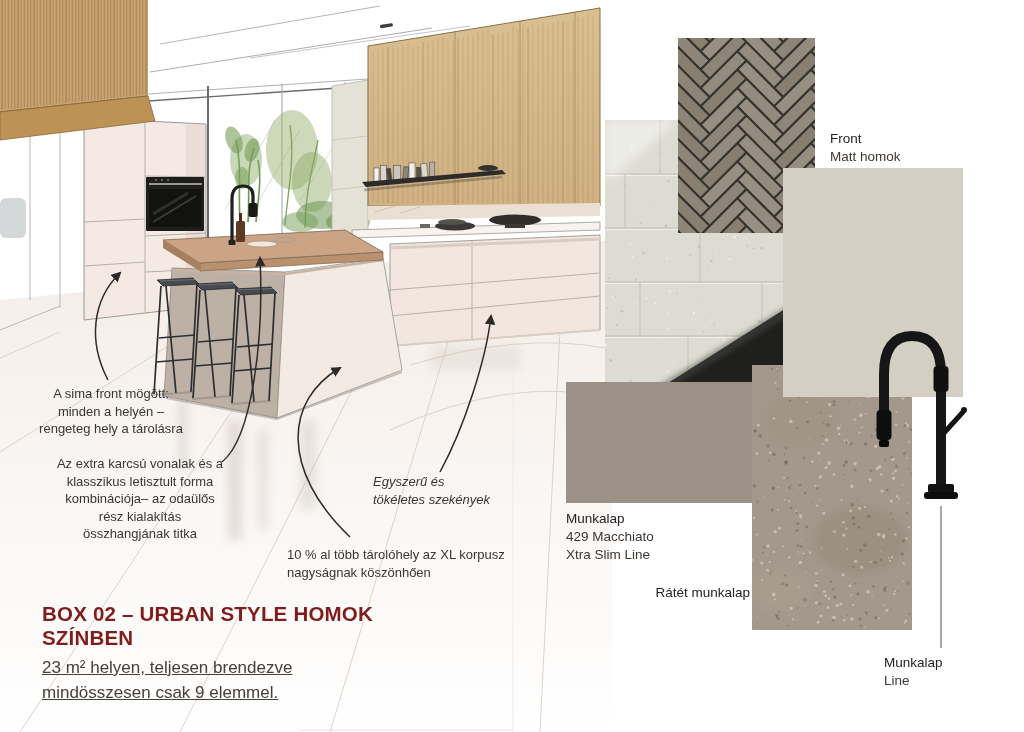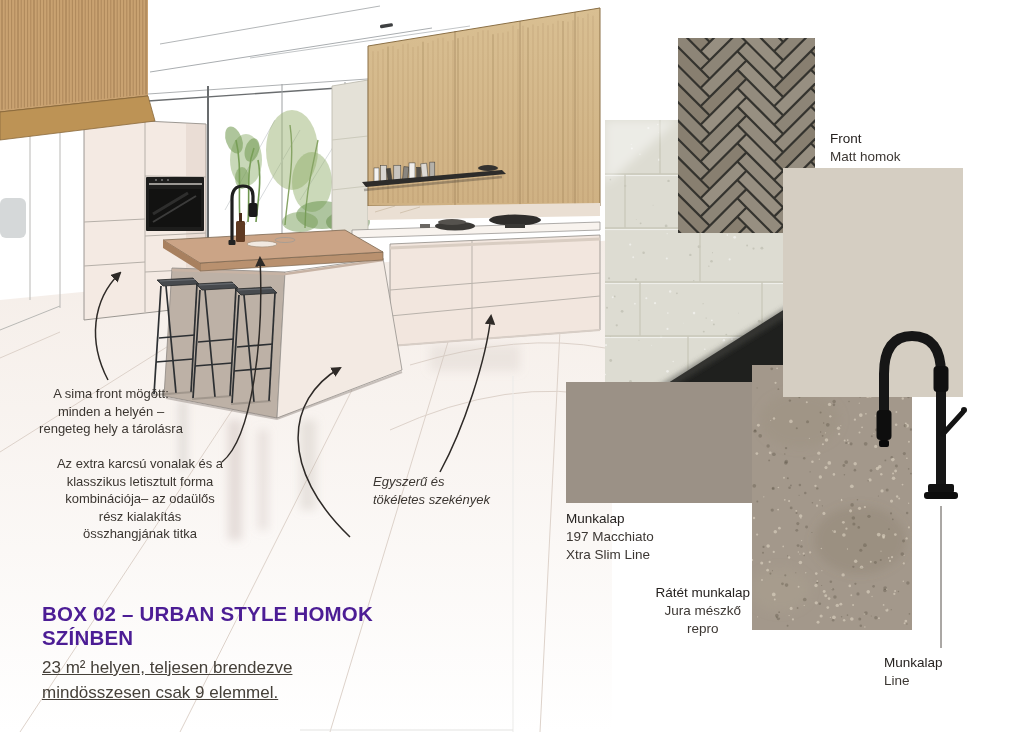--- a/index.html
+++ b/index.html
@@ -5,21 +5,21 @@
   html,body{margin:0;padding:0;background:#ffffff;}
   .page{position:relative;width:1024px;height:732px;background:#fff;overflow:hidden;
         font-family:"Liberation Sans",sans-serif;color:#3a3530;}
   svg{position:absolute;left:0;top:0;}
   .note{position:absolute;font-size:13px;line-height:17.5px;color:#3b3631;white-space:pre-line;}
   .note1{left:30px;top:385px;width:162px;text-align:center;}
   .note2{left:38px;top:455px;width:204px;text-align:center;}
   .note3{left:287px;top:546px;width:250px;text-align:left;}
   .note4{left:373px;top:473px;width:170px;text-align:left;font-style:italic;}
   .title{position:absolute;left:42px;top:602px;font-size:20.5px;line-height:23.5px;
-         font-weight:bold;letter-spacing:.2px;color:#4c1d95;white-space:pre-line;}
+         font-weight:bold;letter-spacing:.2px;color:#7f1d1d;white-space:pre-line;}
   .subtitle{position:absolute;left:42px;top:655px;font-size:17px;line-height:25px;
             color:#454039;white-space:pre-line;text-decoration:underline;}
   .mat{position:absolute;font-size:13.5px;line-height:18px;color:#3c3733;}
   .mat .mat-label{font-weight:normal;color:#262220;}
   .mat .mat-value{white-space:pre-line;}
   .mat-front{left:830px;top:130px;}
   .mat-worktop{left:566px;top:510px;}
   .mat-overlay{right:274px;top:584px;text-align:center;}
   .mat-tap{left:884px;top:654px;}
 </style>
@@ -1033,40 +1033,40 @@
 </svg>
 
 <div class="note note1">A sima front mögött:
 minden a helyén –
 rengeteg hely a tárolásra</div>
 <div class="note note2">Az extra karcsú vonalak és a
 klasszikus letisztult forma
 kombinációja– az odaülős
 rész kialakítás
 összhangjának titka</div>
+<div class="note note3">10 % al több tárolóhely az XL korpusz
+nagyságnak köszönhően</div>
 <div class="note note4">Egyszerű és
 tökéletes szekények</div>
 
 <div class="title">BOX 02 – URBAN STYLE HOMOK
 SZÍNBEN</div>
 <div class="subtitle">23 m² helyen, teljesen brendezve
 mindösszesen csak 9 elemmel.</div>
 
 <div class="mat mat-front">
   <div class="mat-label">Front</div>
   <div class="mat-value">Matt homok</div>
 </div>
 <div class="mat mat-worktop">
   <div class="mat-label">Munkalap</div>
-  <div class="mat-value">197 Macchiato
+  <div class="mat-value">429 Macchiato
 Xtra Slim Line</div>
 </div>
 <div class="mat mat-overlay">
   <div class="mat-label">Rátét munkalap</div>
-  <div class="mat-value">Jura mészkő
-repro</div>
 </div>
 <div class="mat mat-tap">
   <div class="mat-label">Munkalap</div>
   <div class="mat-value">Line</div>
 </div>
 
 </div>
 
 </body></html>

